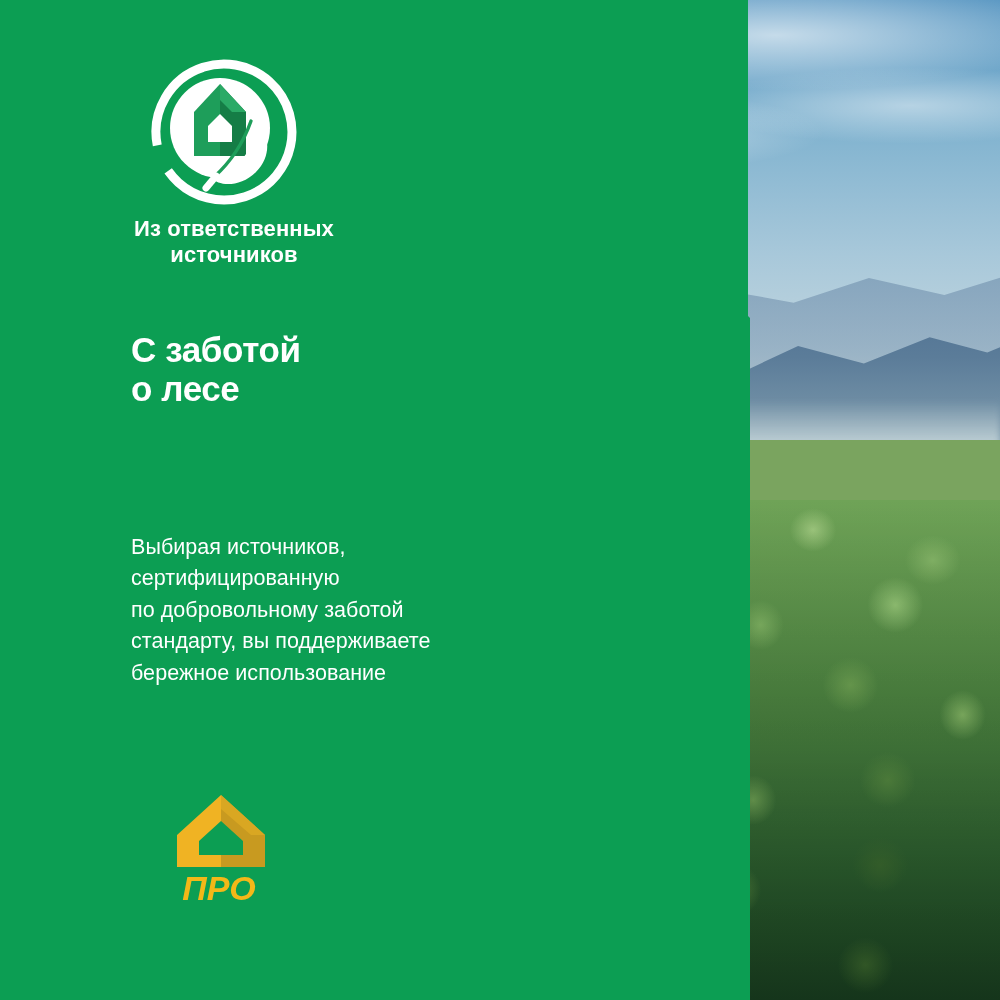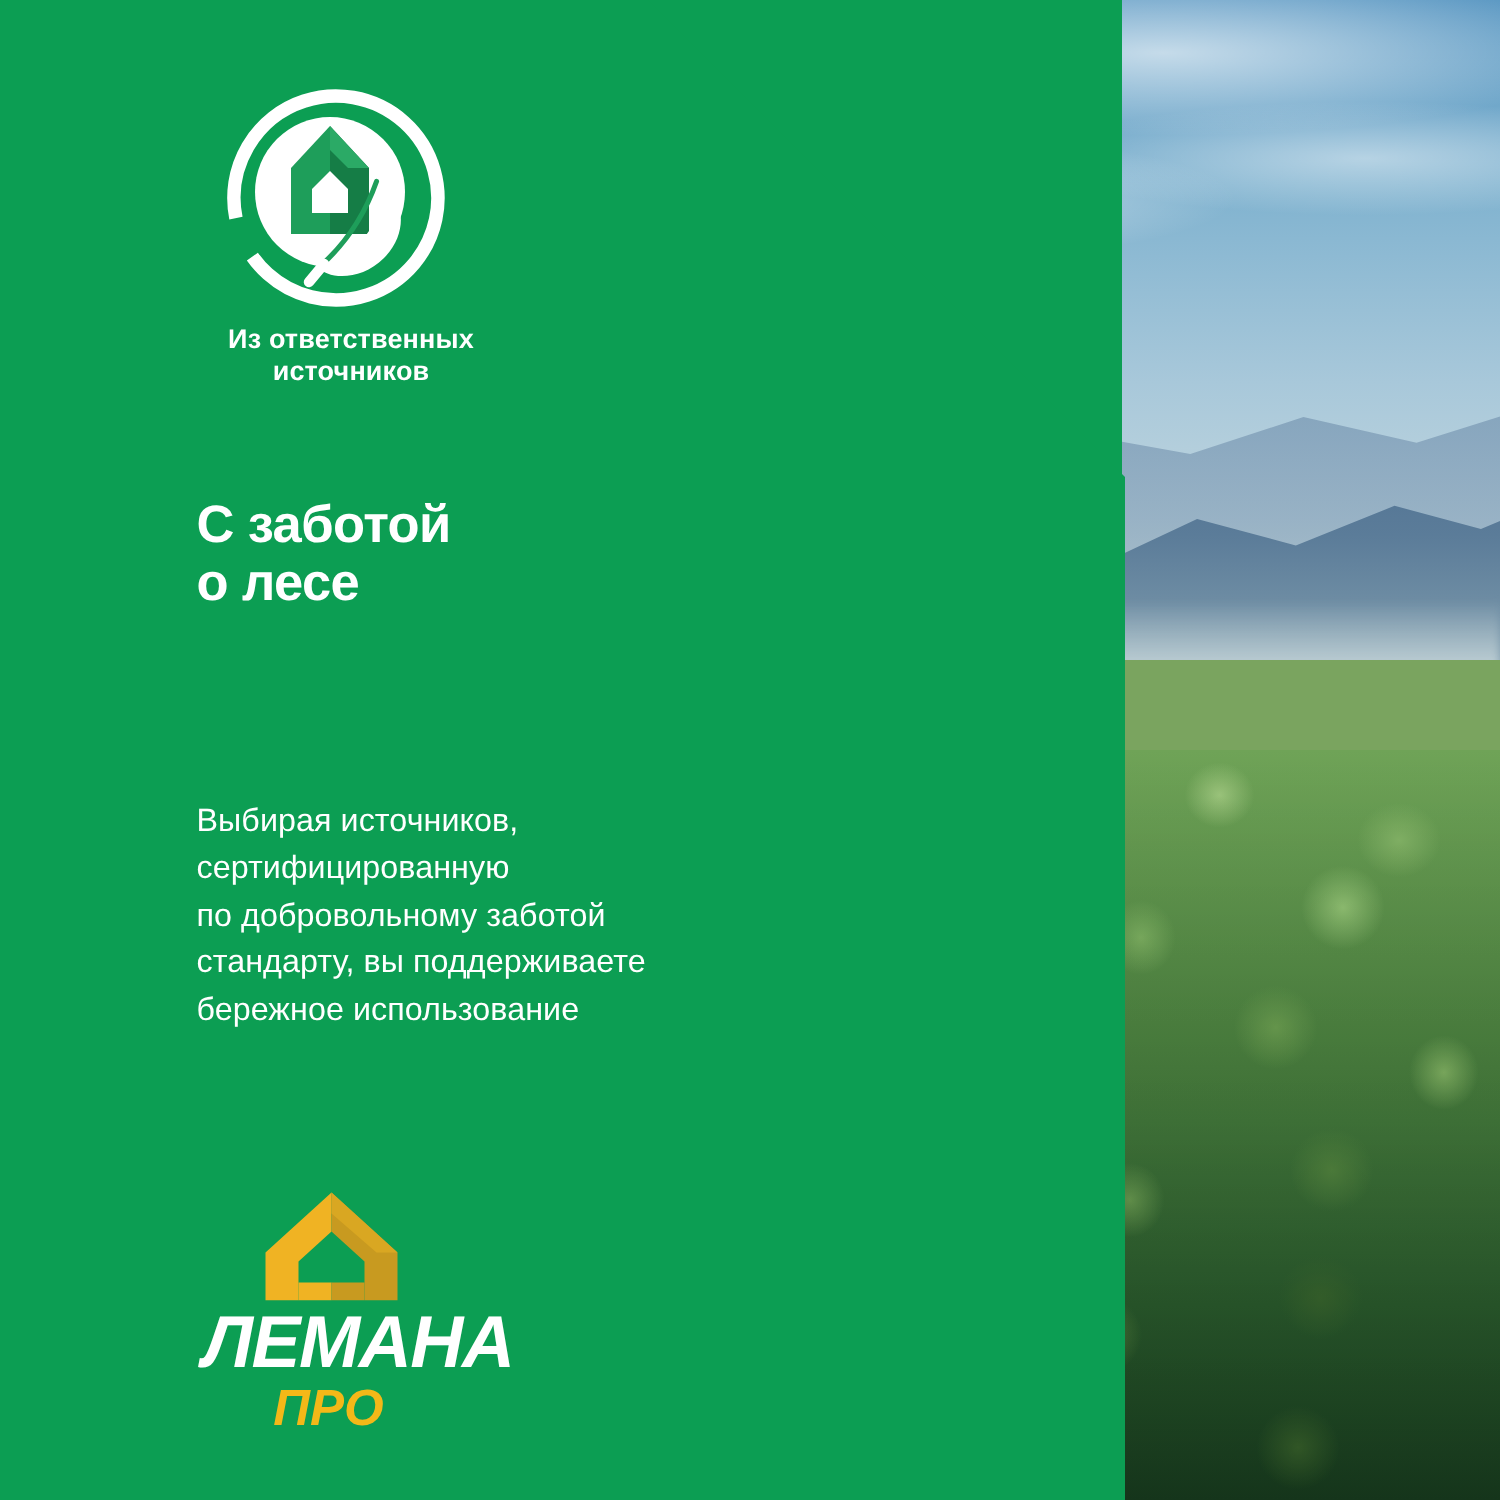--- a/index.html
+++ b/index.html
@@ -123,21 +123,21 @@
 
   
   .content{position:absolute;inset:0;}
 
   
   .eco-badge{position:absolute;left:128px;top:58px;width:240px;}
   .eco-mark{width:148px;height:148px;display:block;margin-left:22px;}
   .eco-caption{
     margin-top:10px;
     color:#ffffff;
-    font-size:18px;
+    font-size:22px;
     font-weight:700;
     line-height:1.17;
     text-align:center;
     letter-spacing:.1px;
     width:212px;
   }
   .eco-caption span{display:block;}
 
   
   .headline{
@@ -245,19 +245,18 @@
 
         <path d="M52 2 L96 42 L96 74 L74 74 L74 48 L52 28 Z" fill="#C89A20"></path>
 
         <path d="M52 2 L96 42 L82 42 L52 16 Z" fill="#D9A722"></path>
 
         <path d="M30 62 L30 74 L52 74 L52 62 Z" fill="#F0B323"></path>
 
         <path d="M52 62 L52 74 L74 74 L74 62 Z" fill="#C89A20"></path>
       </svg>
       <div class="brand-word">
-        <span class="wm-lemana">ЛЕМАНА</span>
         <span class="wm-pro">ПРО</span>
       </div>
     </div>
 
   </div>
 </div>
 
 </body></html>

